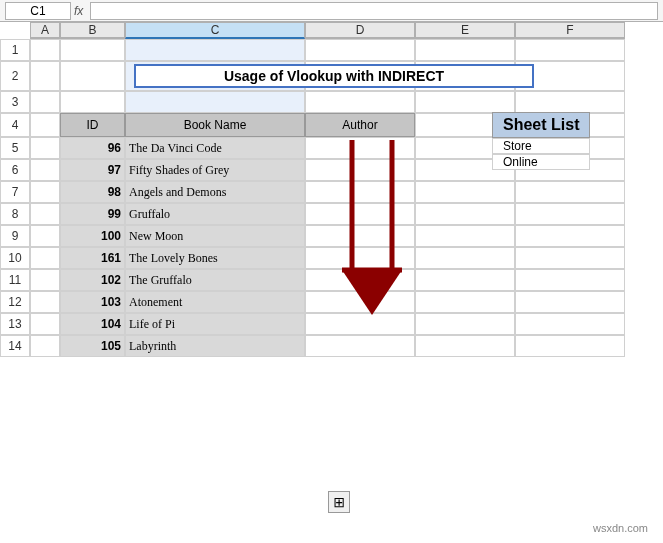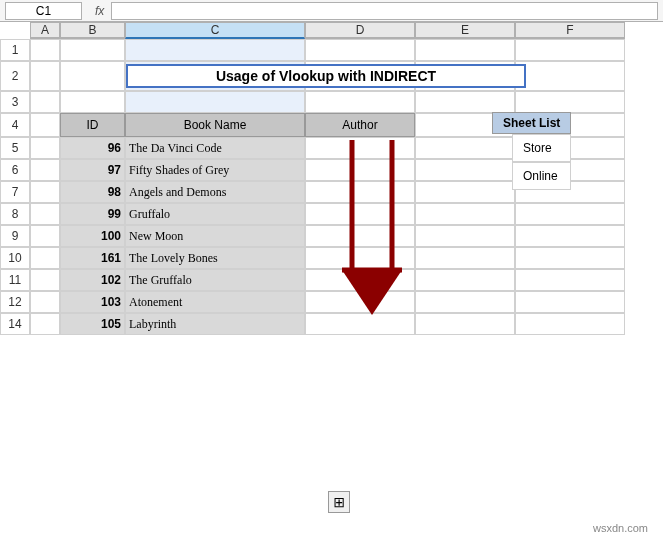--- a/index.html
+++ b/index.html
@@ -93,49 +93,48 @@
     .cell.author-col {
       background: #fff;
     }
 
     .sheet-list-header {
       background: #b8cce4;
       border: 1px solid #999;
       font-weight: bold;
       text-align: center;
       padding: 3px 10px;
-      font-size: 12px;
+      font-size: 16px;
     }
 
     .sheet-list-item {
       background: #fff;
       border: 1px solid #d0d0d0;
-      padding: 6px 10px;
-      font-size: 12px;
-      margin-left: 20px;
+      padding: 0 10px;
+      font-size: 12px;
     }
 
     
     .formula-bar {
       display: flex;
       align-items: center;
       height: 22px;
       border-bottom: 1px solid #b0b0b0;
       background: #f5f5f5;
       padding: 0 5px;
       font-size: 12px;
     }
     .formula-bar .name-box {
-      width: 77px;
+      width: 66px;
       border: 1px solid #b0b0b0;
       background: #fff;
       padding: 1px 3px;
       text-align: center;
       font-size: 12px;
-      margin-right: 13px;
+      margin-right: 3px;
     }
     .formula-bar .fx {
       color: #555;
       margin-right: 7px;
       font-style: italic;
     }
     .formula-bar .formula-input {
       flex: 1;
       border: 1px solid #b0b0b0;
       background: #fff;
@@ -197,21 +196,21 @@
       <div class="cell col-D"></div>
       <div class="cell col-E"></div>
       <div class="cell col-F"></div>
     </div>
 
     <div class="grid-row" style="height:30px">
       <div class="row-num cell">2</div>
       <div class="cell col-A"></div>
       <div class="cell col-B"></div>
       <div class="cell col-C selected-col" style="overflow:visible; position:relative;">
-        <div style="position:absolute; left:0; width:400px; font-weight:bold; font-size:14px; text-align:center; background:#fff; border:2px solid #4472c4; padding:2px 10px; white-space:nowrap; z-index:10;">Usage of Vlookup with INDIRECT</div>
+        <div style="position:absolute; left:8px; width:400px; font-weight:bold; font-size:14px; text-align:center; background:#fff; border:2px solid #4472c4; padding:2px 10px; white-space:nowrap; z-index:10;">Usage of Vlookup with INDIRECT</div>
       </div>
       <div class="cell col-D"></div>
       <div class="cell col-E"></div>
       <div class="cell col-F"></div>
     </div>
 
     <div class="grid-row">
       <div class="row-num cell">3</div>
       <div class="cell col-A"></div>
       <div class="cell col-B"></div>
@@ -304,20 +303,29 @@
     <div class="grid-row">
       <div class="row-num cell">12</div>
       <div class="cell col-A"></div>
       <div class="cell col-B id-col">103</div>
       <div class="cell col-C book-col selected-col">Atonement</div>
       <div class="cell col-D author-col"></div>
       <div class="cell col-E"></div>
       <div class="cell col-F"></div>
     </div>
 
+    <div class="grid-row">
+      <div class="row-num cell">13</div>
+      <div class="cell col-A"></div>
+      <div class="cell col-B id-col">104</div>
+      <div class="cell col-C book-col selected-col">Life of Pi</div>
+      <div class="cell col-D author-col"></div>
+      <div class="cell col-E"></div>
+      <div class="cell col-F"></div>
+    </div>
 
     <div class="grid-row">
       <div class="row-num cell">14</div>
       <div class="cell col-A"></div>
       <div class="cell col-B id-col">105</div>
       <div class="cell col-C book-col selected-col">Labyrinth</div>
       <div class="cell col-D author-col"></div>
       <div class="cell col-E"></div>
       <div class="cell col-F"></div>
     </div>

